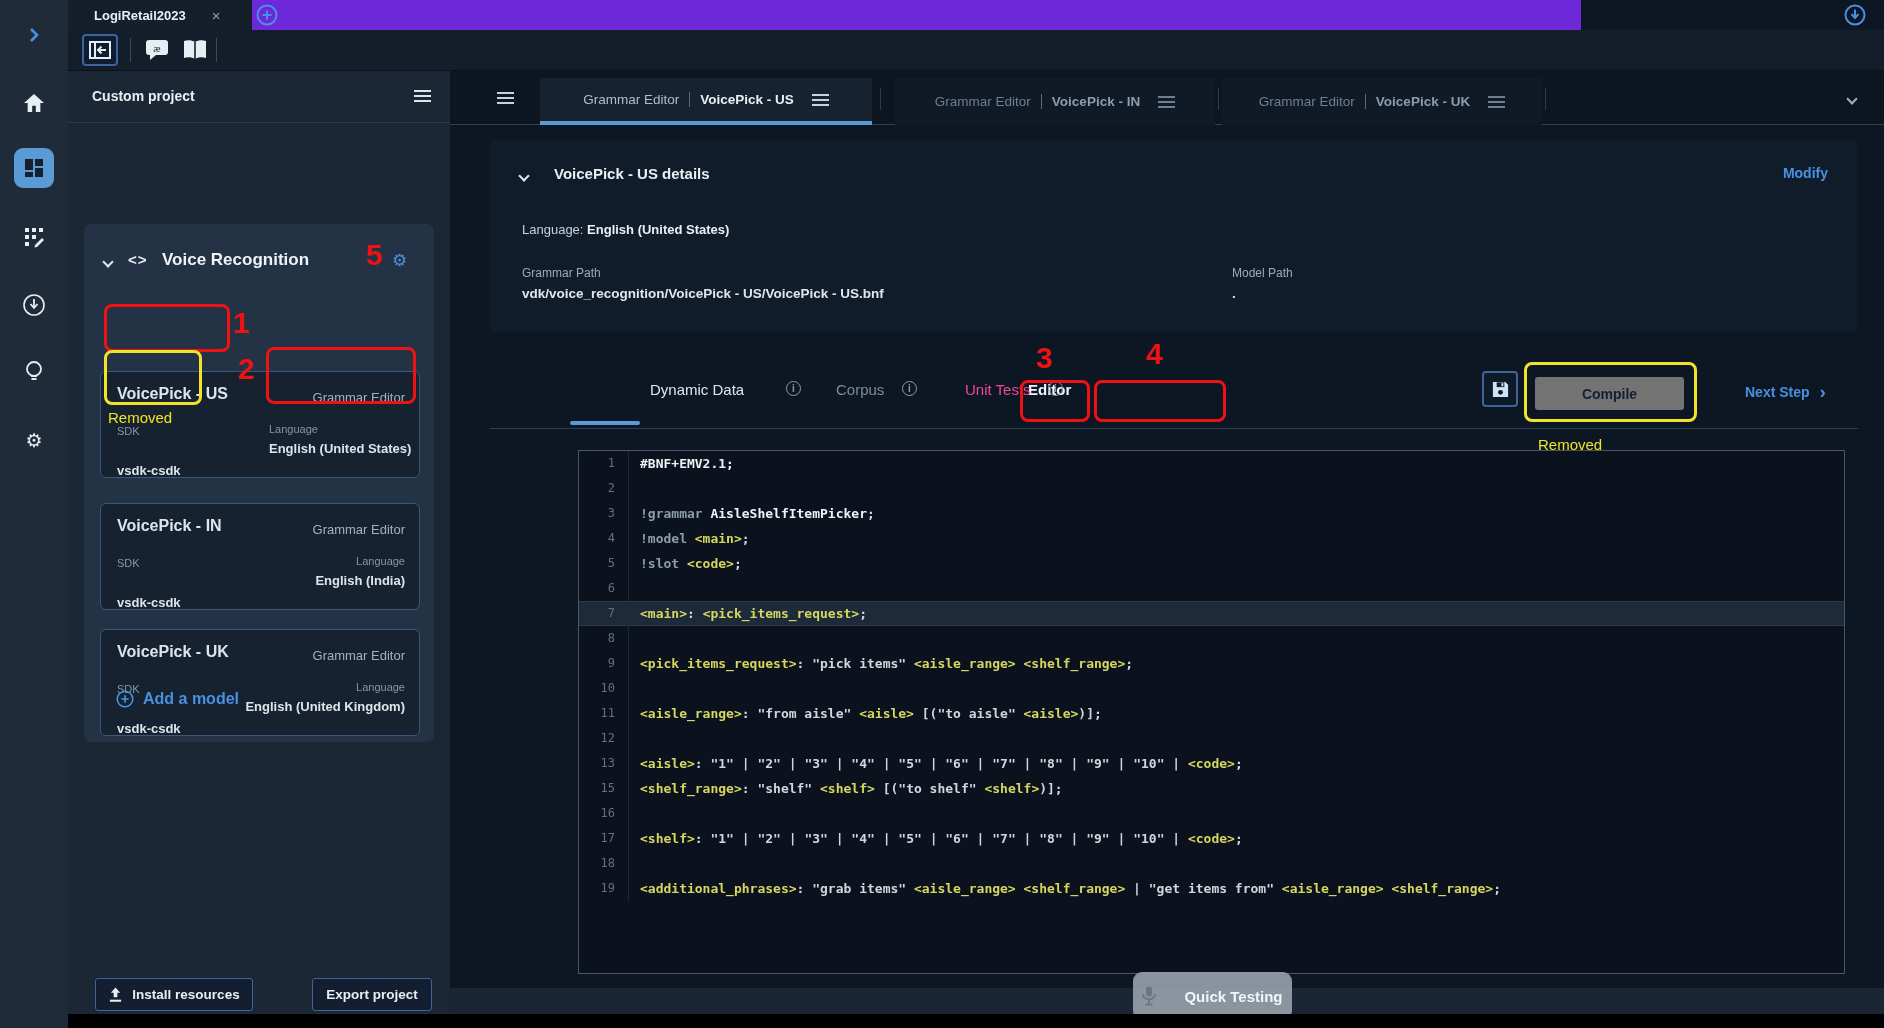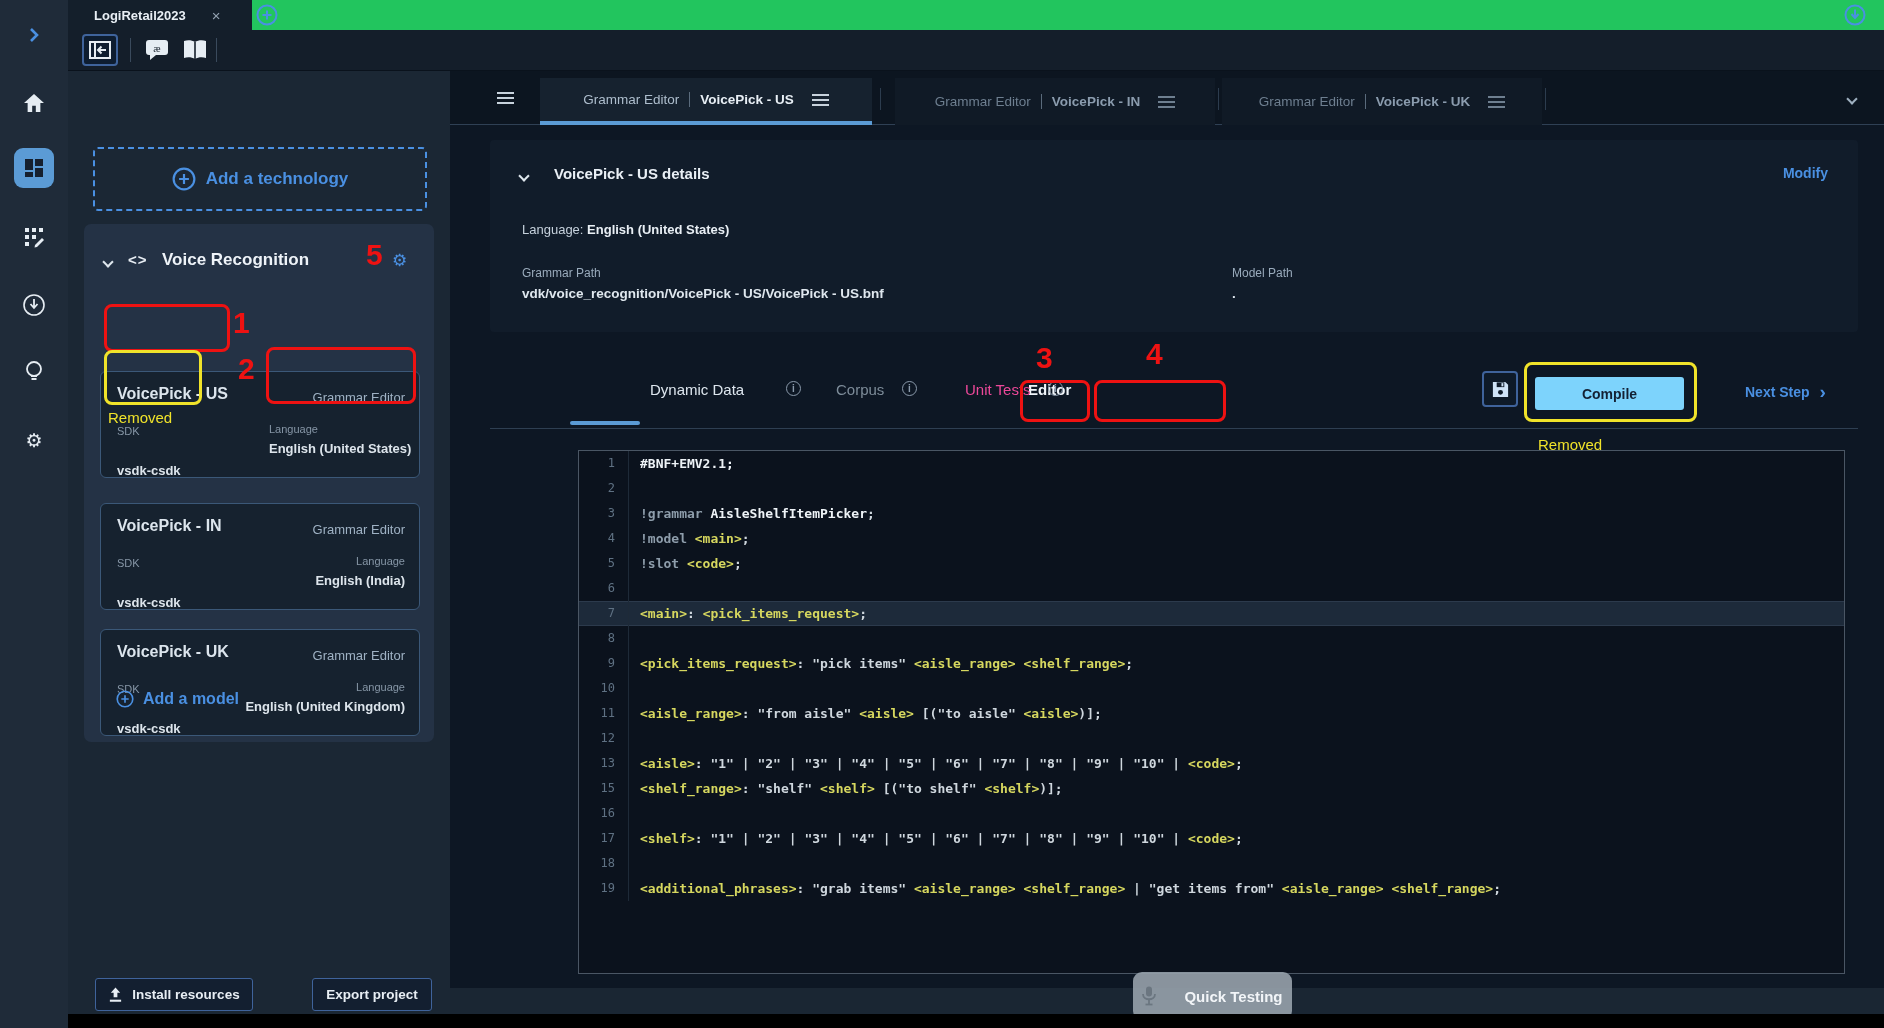--- a/index.html
+++ b/index.html
@@ -7,21 +7,21 @@
     font-family:"Liberation Sans", sans-serif; }
   #app { position:relative; width:1884px; height:1028px; background:#0d1724; }
   .abs { position:absolute; }
 
   
   #rail { left:0; top:0; width:68px; height:1028px; background:#1f2b39; z-index:5; }
   .rail-ic { left:0; width:68px; height:40px; display:flex; align-items:center; justify-content:center; color:#e6edf3; }
   .rail-active { left:14px; width:40px; height:40px; background:#5b9bd5; border-radius:9px; display:flex; align-items:center; justify-content:center; }
 
   
-  #topbar { left:68px; top:0; width:1816px; height:30px; background:#22c55e; }
+  #topbar { left:68px; top:0; width:1513px; height:30px; background:#6d28d9; }
   #proj-tab { left:0; top:0; width:184px; height:30px; background:#141f2b; display:flex; align-items:center; padding:0 10px 0 26px; gap:26px; }
   #proj-tab .ttl { color:#e9eff5; font-size:13px; font-weight:bold; }
   #proj-tab .x { color:#94a3b2; font-size:15px; cursor:pointer; }
   .circle-ic { width:22px; height:22px; }
 
   
   #toolbar { left:68px; top:30px; width:1816px; height:41px; background:#141e2a; border-bottom:1px solid #0a121c; }
   .tb-sep { top:8px; width:1px; height:24px; background:#3a4a5c; }
   #tb-panel { left:14px; top:4px; width:36px; height:32px; border:2px solid #3f639b; border-radius:4px; background:#0e1d30; display:flex; align-items:center; justify-content:center; }
   .tb-ic { top:6px; width:30px; height:28px; display:flex; align-items:center; justify-content:center; color:#e6edf3; }
@@ -93,21 +93,21 @@
   
   .etab { top:310px; font-size:15px; }
   #etab-editor { left:578px; font-weight:bold; color:#f0f5fa; }
   #etab-dd { left:200px; color:#dde6ee; }
   #etab-corpus { left:386px; color:#7d8c99; }
   #etab-unit { left:515px; color:#ec4899; }
   .info-ic { display:inline-block; width:15px; height:15px; border:1.5px solid #8a9aab; border-radius:50%; color:#8a9aab; font-size:10px; line-height:13px; text-align:center; font-weight:bold; top:310px; }
   #etab-underline { left:120px; top:350px; width:70px; height:4px; background:#5b9bd5; border-radius:2px; }
 
   #save-btn { left:1032px; top:300px; width:36px; height:36px; border:2px solid #3f639b; border-radius:4px; background:#0e1a28; display:flex; align-items:center; justify-content:center; }
-  #compile-btn { left:1085px; top:306px; width:149px; height:33px; background:#7dd3fc; border-radius:3px; color:#132033; font-size:14px; font-weight:bold; display:flex; align-items:center; justify-content:center; }
+  #compile-btn { left:1085px; top:306px; width:149px; height:33px; background:#737373; border-radius:3px; color:#132033; font-size:14px; font-weight:bold; display:flex; align-items:center; justify-content:center; }
   #next-step { left:1295px; top:313px; display:flex; align-items:center; gap:10px; color:#4a90e2; }
   #next-step .lbl { font-size:14px; font-weight:bold; }
   #next-step .nchev { font-size:19px; font-weight:bold; line-height:14px; }
   #ed-divider { left:40px; top:357px; width:1368px; height:1px; background:#2e3f52; }
 
   
   #code-box { left:128px; top:379px; width:1267px; height:524px; background:#0b121d; border:1px solid #4a5664; }
   .crow { display:flex; height:25px; line-height:25px; font-family:"DejaVu Sans Mono", monospace; font-size:13px; font-weight:bold; white-space:pre; }
   .crow.hl { background:#1d2a3a; box-shadow:inset 0 1px 0 #2c3a4c, inset 0 -1px 0 #2c3a4c; }
   .lnum { width:50px; flex:0 0 50px; text-align:right; padding-right:13px; color:#5f7183; font-weight:normal; font-size:12px; border-right:1px solid #1e2a38; }
@@ -218,28 +218,25 @@
     <div class="tb-ic abs" style="left:112px;">
       <svg width="26" height="22" viewBox="0 0 26 22">
         <path d="M13 3 C10 1 5 1 2 2 V19 C5 18 10 18 13 20 C16 18 21 18 24 19 V2 C21 1 16 1 13 3 Z" fill="#e6edf3"></path>
         <line x1="13" y1="3" x2="13" y2="20" stroke="#141e2a" stroke-width="1.6"></line>
       </svg>
     </div>
     <div class="tb-sep abs" style="left:148px;"></div>
   </div>
 
   <div id="lpanel" class="abs">
-
-    <div id="add-tech" class="abs">
-      <svg width="24" height="24" viewBox="0 0 22 22">
-        <circle cx="11" cy="11" r="9.5" fill="none" stroke="#4a90e2" stroke-width="2"></circle>
-        <path d="M11 6.5 V15.5 M6.5 11 H15.5" stroke="#4a90e2" stroke-width="2"></path>
-      </svg>
-      <span class="lbl">Add a technology</span>
-    </div>
+    <div id="lp-head" class="abs">
+      <span id="lp-title" class="abs">Custom project</span>
+      <span id="lp-burger" class="burger abs"></span>
+    </div>
+
 
     <div id="vr-card" class="abs">
       <div id="vr-head" class="abs">
         <span id="vr-chev" class="chev chev-down abs"></span>
         <span id="vr-code" class="abs">&lt;&gt;</span>
         <span id="vr-title" class="abs">Voice Recognition</span>
         <span id="vr-gear" class="abs">⚙</span>
       </div>
 
       <div class="model-card abs" style="top:147px;">

